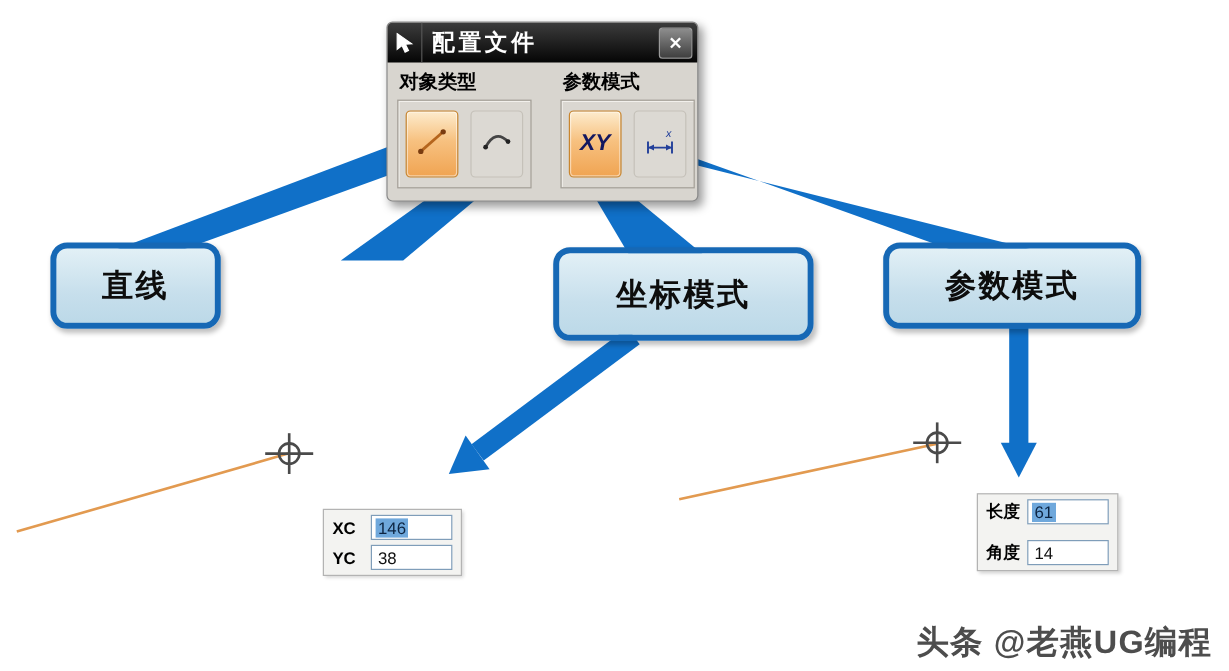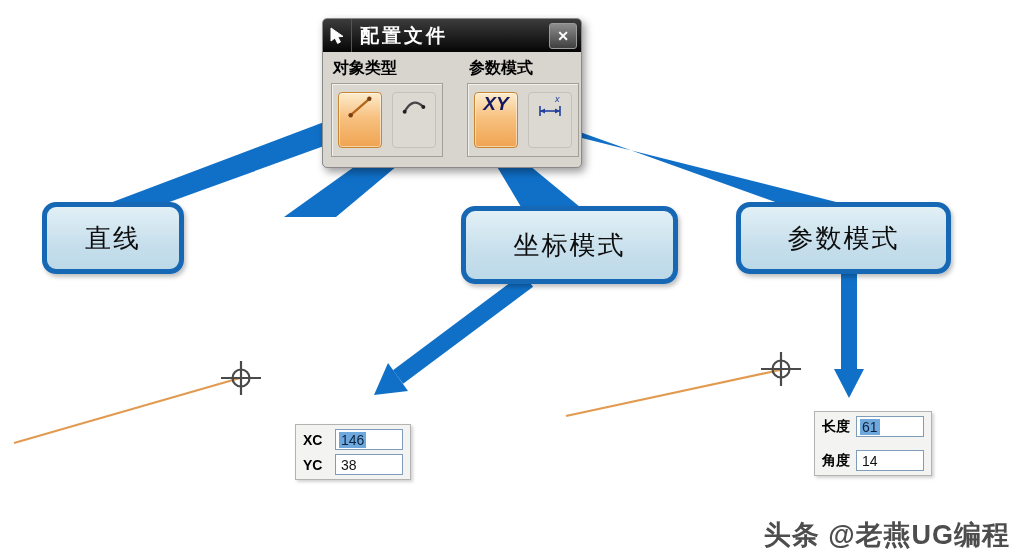--- a/index.html
+++ b/index.html
@@ -9,21 +9,21 @@
   
   .layer{position:absolute;left:0;top:0;width:1024px;height:559px;pointer-events:none;}
   .sketch-layer{z-index:1;}
   .arrow-layer{z-index:2;}
 
   
   .callout{position:absolute;z-index:3;border:5px solid #1668b5;border-radius:14px;
            background:linear-gradient(180deg,#e2f0f6 0%,#c7dfec 60%,#bcd9e8 100%);
            box-shadow:2px 3px 4px rgba(0,0,0,.25);
            display:flex;align-items:center;justify-content:center;
-           font-size:26px;font-weight:normal;color:#0d0d0d;letter-spacing:2px;}
+           font-size:26px;font-weight:bold;color:#0d0d0d;letter-spacing:2px;}
   .callout-line {left:42px; top:202px; width:132px;height:62px;}
   .callout-arc  {left:236px;top:211px; width:134px;height:64px;}
   .callout-coord{left:461px;top:206px; width:207px;height:68px;}
   .callout-param{left:736px;top:202px; width:205px;height:62px;}
 
   
   .dialog{position:absolute;z-index:4;left:322px;top:18px;width:258px;
           background:#d8d5cf;border:1px solid #8a8a8a;border-radius:5px;
           box-shadow:3px 4px 8px rgba(0,0,0,.4);}
   .titlebar{height:33px;background:linear-gradient(180deg,#3c3c3c,#050505);
@@ -32,32 +32,32 @@
                border-right:1px solid #555;}
   .title-text{flex:1;font-size:19px;font-weight:bold;letter-spacing:3px;padding-left:8px;}
   .close-btn{width:26px;height:24px;margin-right:4px;border:1px solid #9a9a9a;border-radius:3px;
              background:linear-gradient(180deg,#8d8d8d,#3f3f3f);color:#fff;font-size:14px;
              font-weight:bold;display:flex;align-items:center;justify-content:center;cursor:default;}
   .dialog-body{display:flex;gap:24px;padding:4px 8px 10px 8px;border-radius:18px;}
   .group{display:flex;flex-direction:column;}
   .group-label{font-size:16px;font-weight:bold;margin:2px 0 4px 2px;color:#000;}
   .group-panel{border:1px solid #a39f97;box-shadow:inset 1px 1px 0 #f2f0ec;background:#dad7d1;
                padding:5px 6px;display:flex;gap:10px;align-items:center;height:62px;}
-  .tool-btn{width:42px;height:54px;display:flex;align-items:flex-start;justify-content:center;
+  .tool-btn{width:42px;height:54px;display:flex;align-items:center;justify-content:center;
             border-radius:4px;cursor:default;}
   .tool-btn.selected{background:linear-gradient(180deg,#fdeccd 0%,#f7c180 45%,#f0a452 100%);
                      border:1px solid #c9862f;box-shadow:inset 0 0 0 1px rgba(255,255,255,.5);}
   .tool-btn.plain{background:#dcd9d3;border:1px solid #c5c1b9;}
   .xy-text{font-size:19px;font-weight:bold;color:#13175f;font-style:italic;}
 
   
   .tracker{position:absolute;z-index:3;background:#f3f3f1;border:1px solid #b3b3b3;
            box-shadow:2px 2px 3px rgba(0,0,0,.18);padding:4px 7px;display:flex;
            flex-direction:column;gap:4px;}
-  .tracker-coord{left:295px;top:424px;}
+  .tracker-coord{left:269px;top:424px;}
   .tracker-param{left:814px;top:411px;gap:13px;}
   .t-row{display:flex;align-items:center;gap:6px;}
   .t-label{font-size:14px;font-weight:bold;min-width:26px;color:#000;}
   .t-input{width:60px;height:19px;border:1px solid #7f9db9;background:#fff;
            font-size:14px;display:flex;align-items:center;padding:0 3px;color:#111;}
   .t-input .val{padding:0 2px;}
   .t-input.selected .val{background:#6fa8dc;color:#0c2340;}
 
   
   .watermark{position:absolute;z-index:5;right:14px;bottom:6px;font-size:27px;

